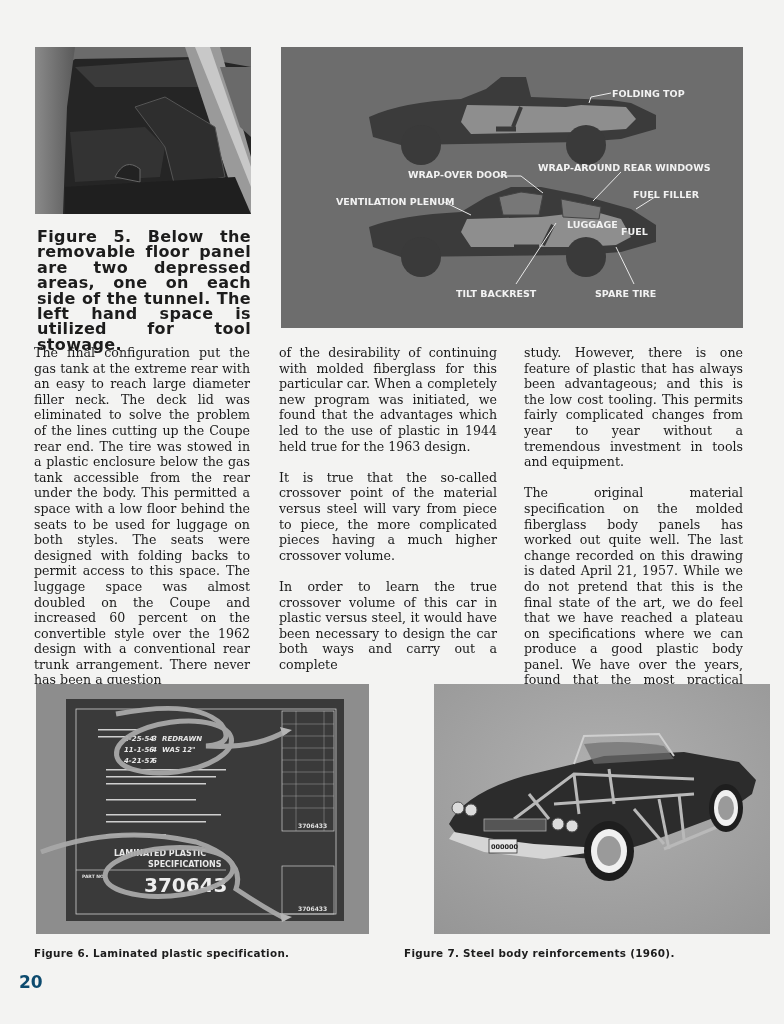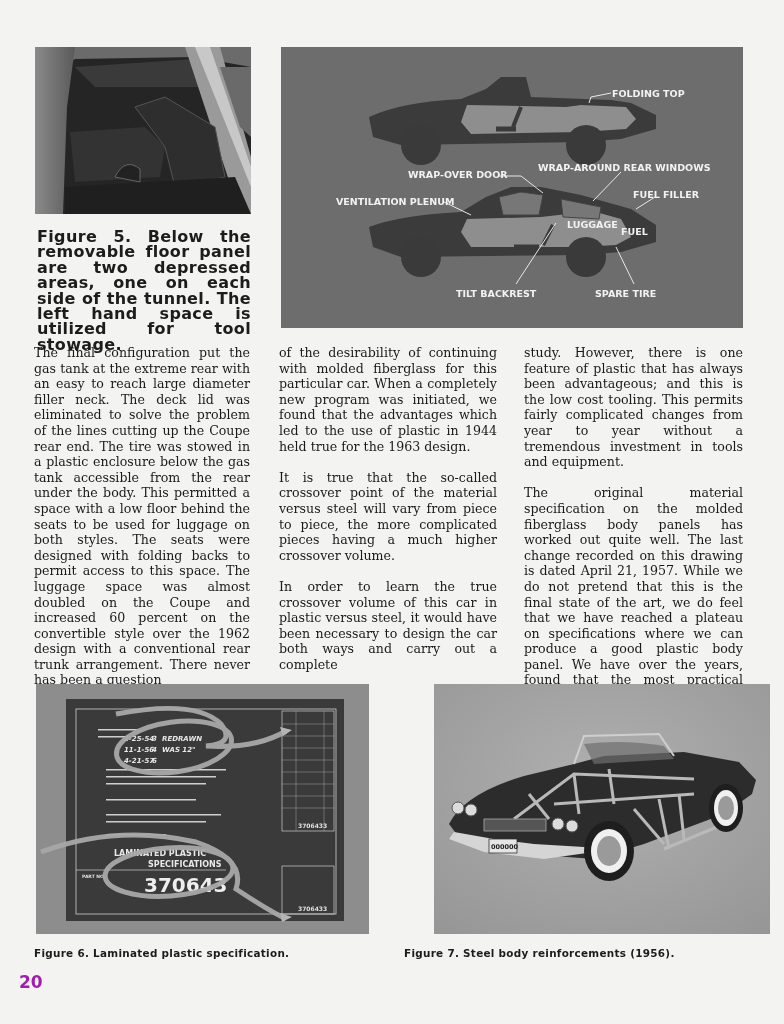--- a/index.html
+++ b/index.html
@@ -22,21 +22,21 @@
     position: absolute; top: 345px; width: 216px;
     font-size: 12.6px; line-height: 15.6px; text-align: justify;
   }
   .col p { margin: 0 0 15.6px 0; text-align: justify; }
   #col1 { left: 34px; }
   #col2 { left: 279px; width: 218px; }
   #col3 { left: 524px; width: 219px; }
   #pagenum {
     position: absolute; left: 19px; top: 972px;
     font-family: "DejaVu Sans", "Liberation Sans", sans-serif;
-    font-weight: bold; font-size: 17px; color: #a21caf;
+    font-weight: bold; font-size: 17px; color: #0c4a6e;
   }
   svg text { font-family: "DejaVu Sans", "Liberation Sans", sans-serif; font-weight: bold; }
 </style>
 </head>
 <body>
 
 <div class="photo" style="left:35px;top:47px;width:216px;height:167px;background:#2a2a2a;">
   <svg width="216" height="167" viewBox="0 0 216 167">
     <defs>
       <linearGradient id="g5a" x1="0" y1="0" x2="1" y2="0">
@@ -225,15 +225,15 @@
       <ellipse cx="175" cy="167" rx="18" ry="22" fill="#f0f0f0"></ellipse>
       <ellipse cx="175" cy="167" rx="12" ry="15" fill="#9a9a9a"></ellipse>
     </g>
     <g>
       <ellipse cx="292" cy="124" rx="17" ry="24" fill="#1e1e1e"></ellipse>
       <ellipse cx="292" cy="124" rx="12" ry="18" fill="#f0f0f0"></ellipse>
       <ellipse cx="292" cy="124" rx="8" ry="12" fill="#9a9a9a"></ellipse>
     </g>
   </svg>
 </div>
-<div id="cap7" class="caption">Figure 7. Steel body reinforcements (1956).</div>
+<div id="cap7" class="caption">Figure 7. Steel body reinforcements (1960).</div>
 
 <div id="pagenum">20</div>
 
 </body></html>

